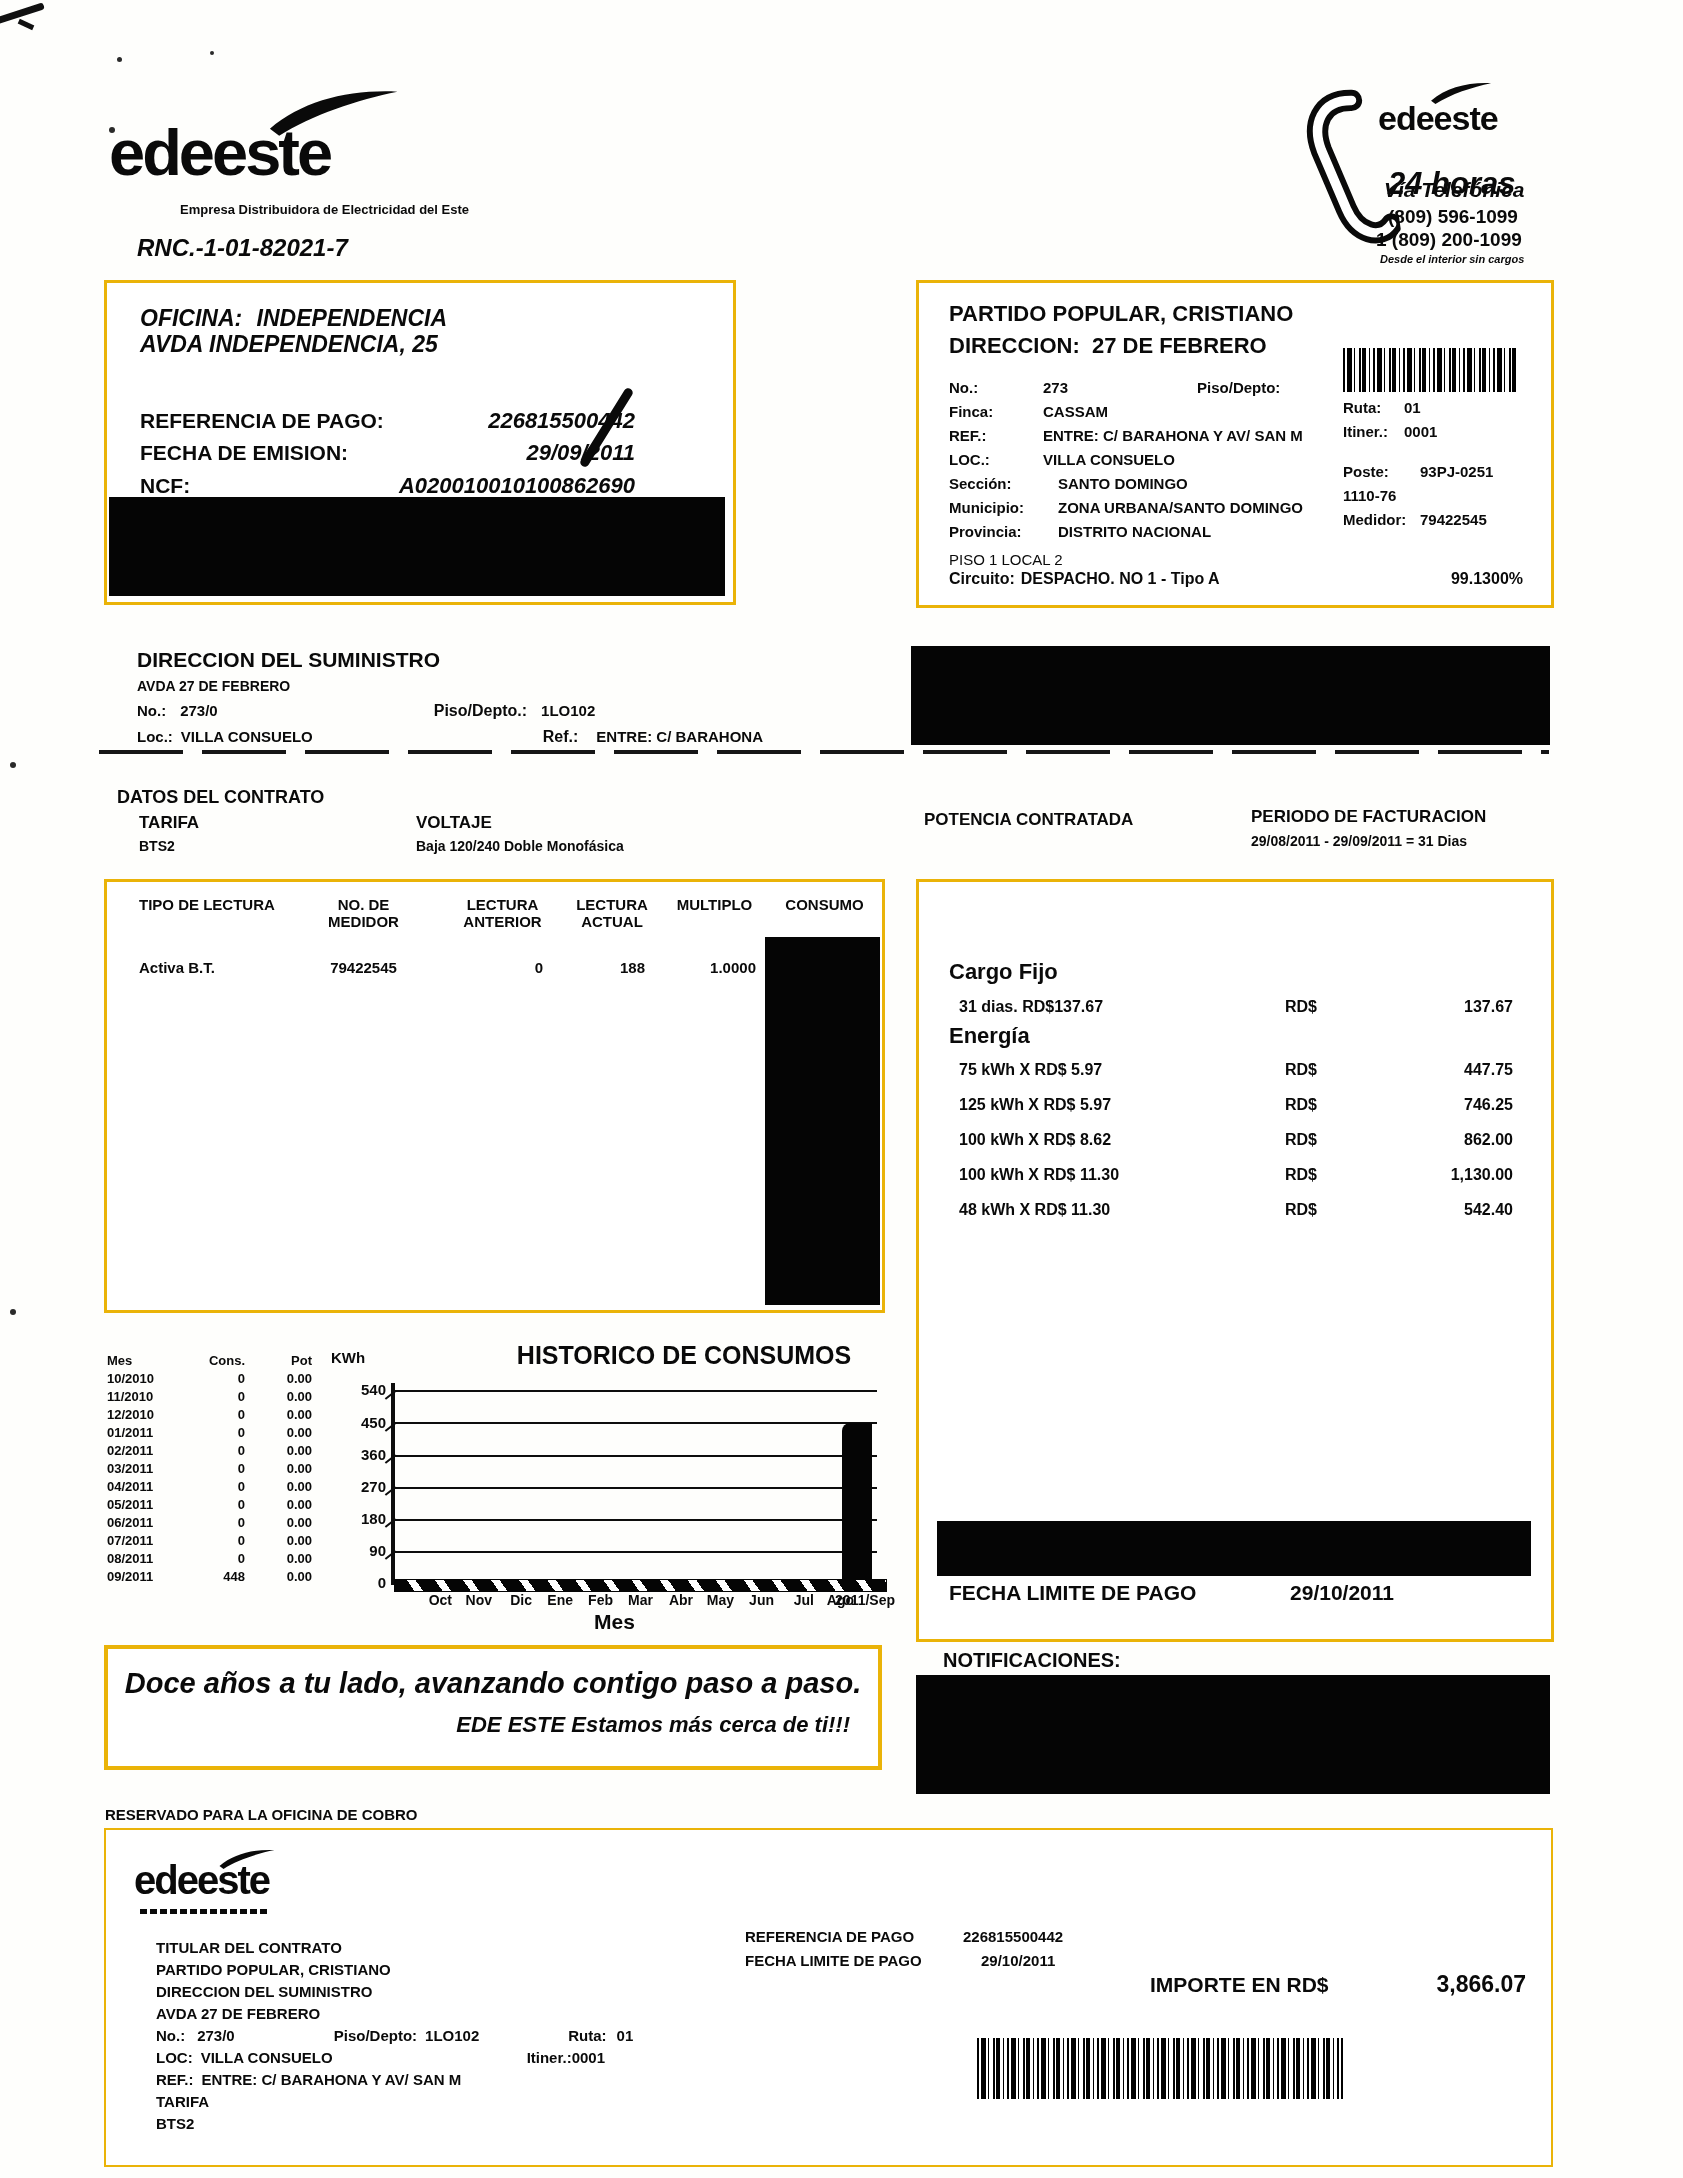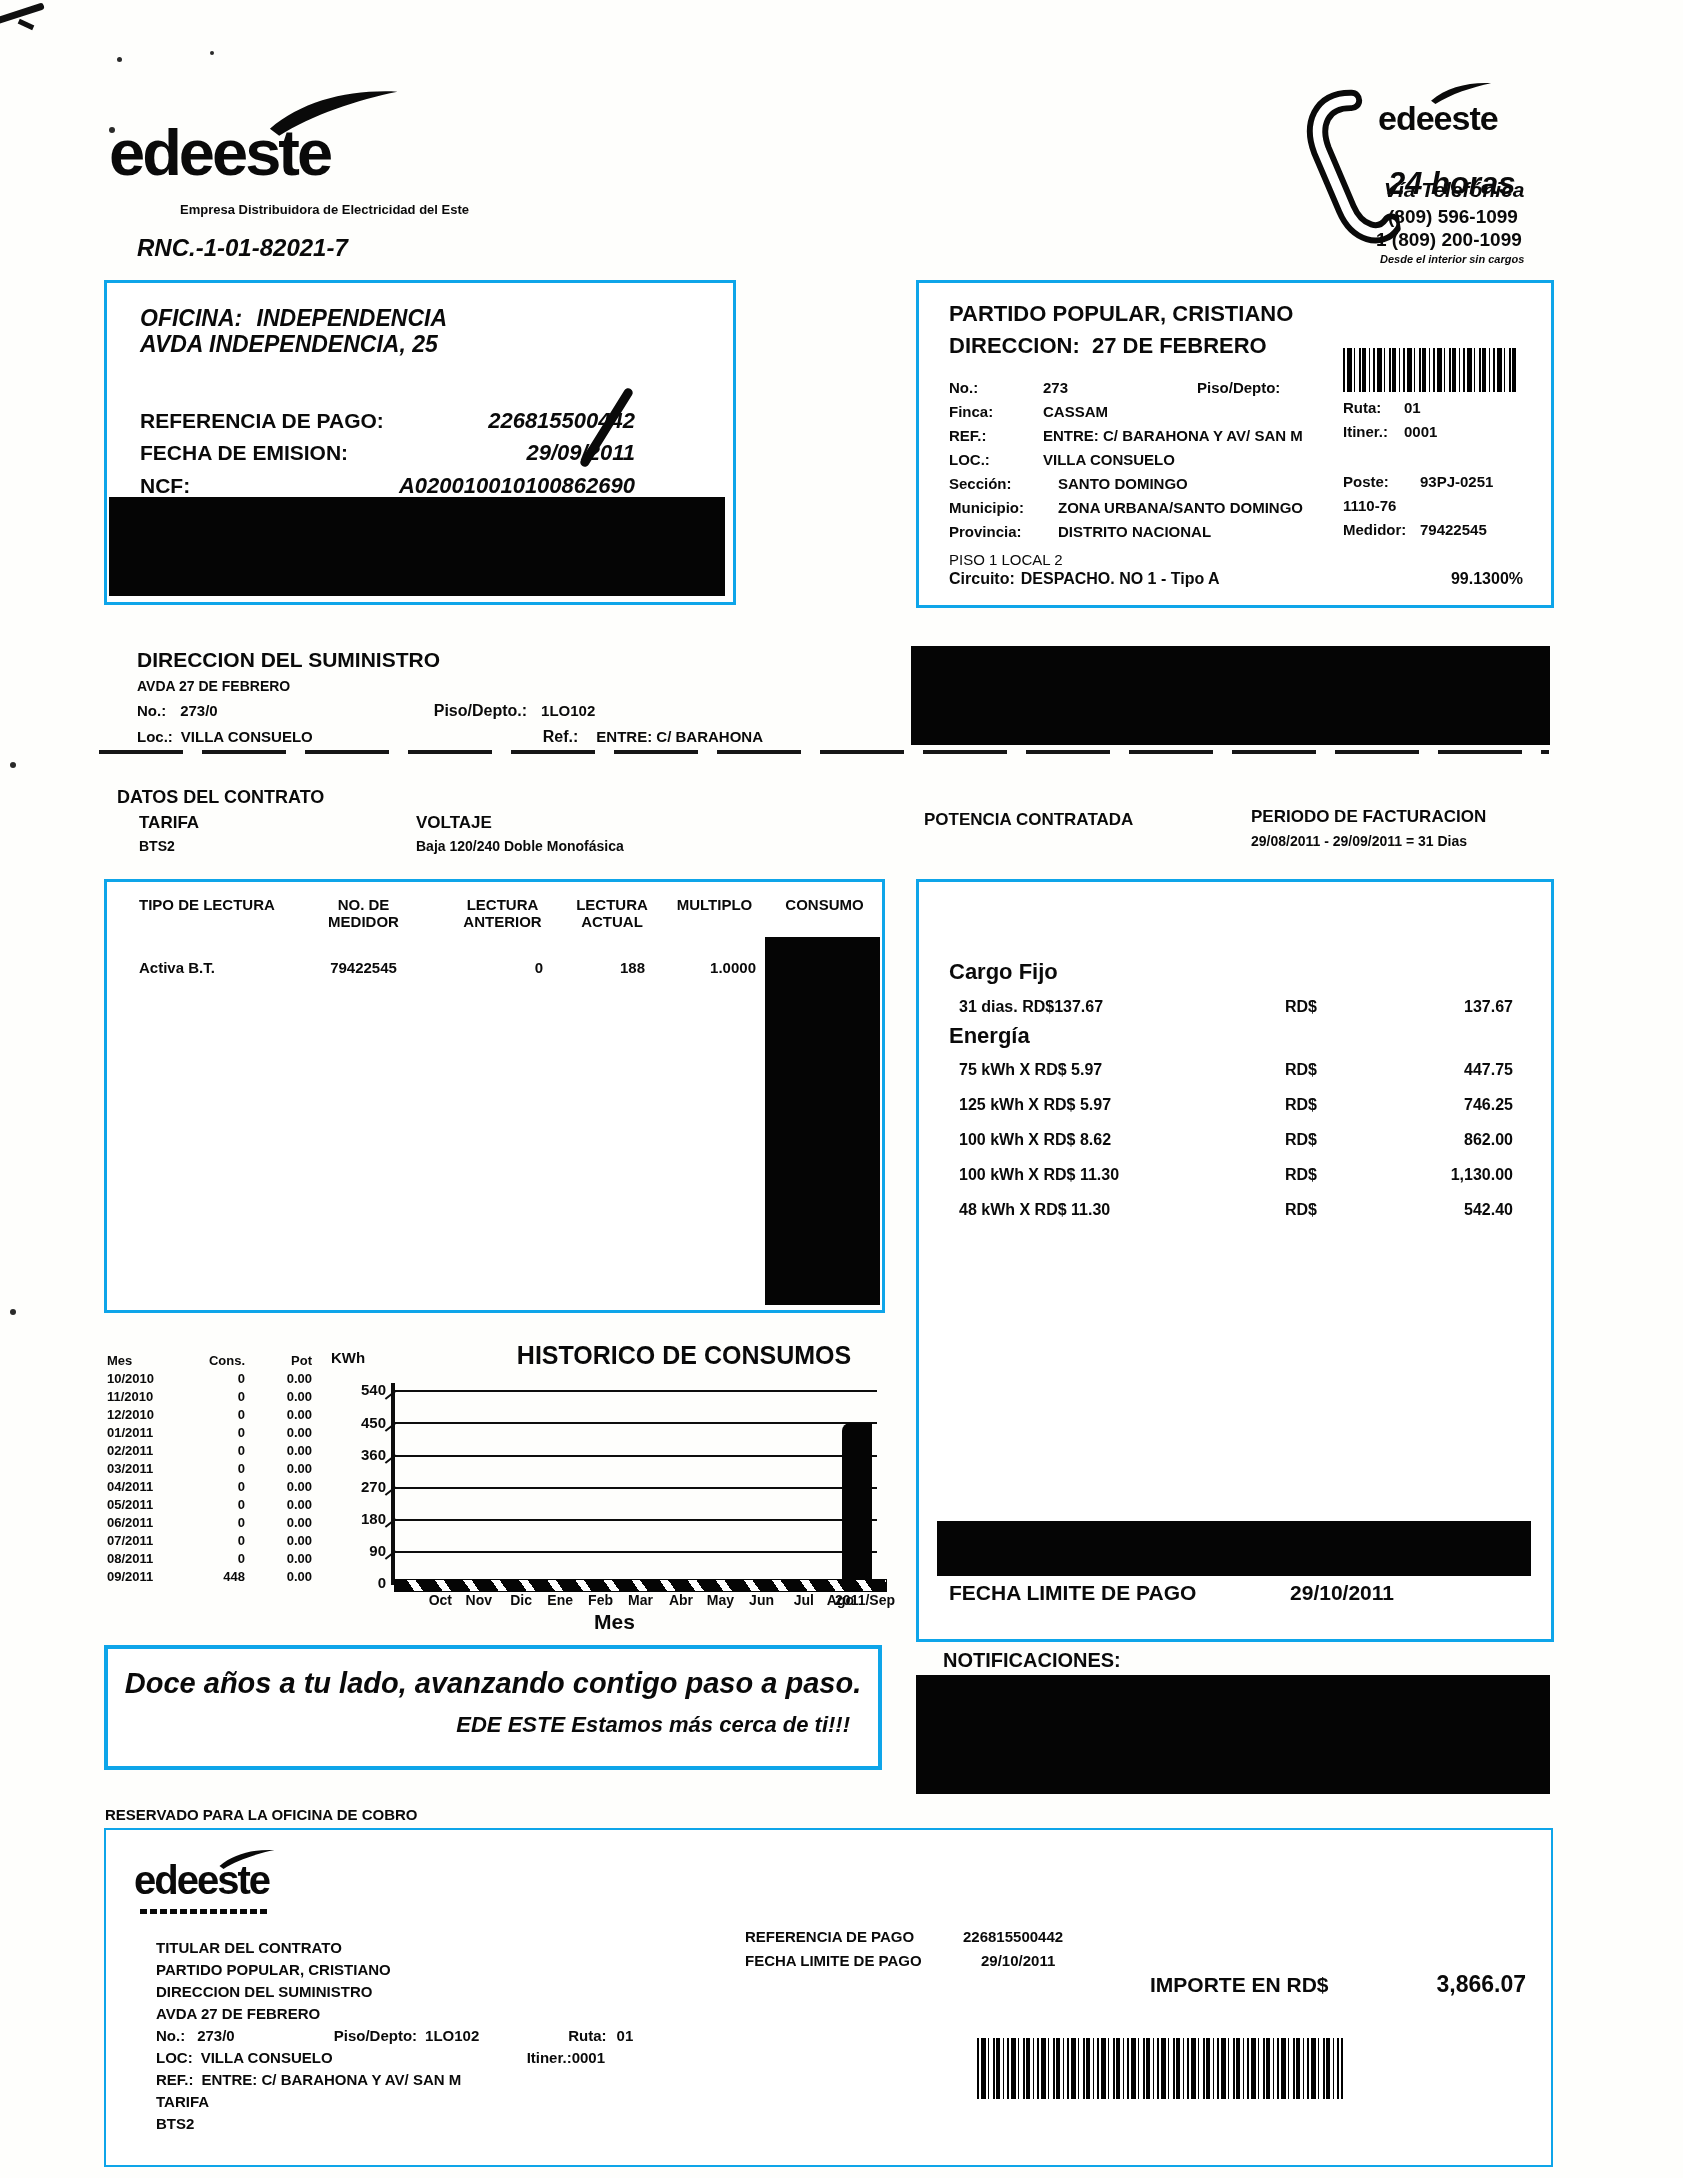--- a/index.html
+++ b/index.html
@@ -1,21 +1,21 @@
 <!DOCTYPE html>
 <html><head>
 <meta charset="utf-8">
 <style>
   html,body{margin:0;padding:0;background:#e8e8e4;}
   .page{position:relative;width:1683px;height:2178px;background:#fefefc;overflow:hidden;
         font-family:"Liberation Sans", sans-serif;color:#0a0a0a;margin:0 auto;}
   .abs{position:absolute;}
   .b{font-weight:bold;}
   .i{font-style:italic;}
-  .box{position:absolute;border:3px solid #0ea5e9;background:#fff;}
+  .box{position:absolute;border:3px solid #eab308;background:#fff;}
   .redact{position:absolute;background:#050505;}
   .lbl{font-weight:bold;margin-top:23px;}
   
   .office-line{display:flex;align-items:baseline;margin:0 0 6px 0;}
   
   .cfield{display:flex;font-size:15px;line-height:24px;font-weight:600;}
   .cfield .fl{width:94px;font-weight:bold;flex:none;}
   .rfield{display:flex;font-size:15px;font-weight:600;line-height:24px;}
   .rfield .fl{width:61px;font-weight:bold;flex:none;}
   
@@ -155,21 +155,21 @@
     <div class="barcode" style="left:424px;top:65px;width:176px;height:44px;"></div>
     <div class="abs" style="left:424px;top:113px;width:193px;">
       <div class="rfield">
           <span class="fl">Ruta:</span>
           <span>01</span>
         </div>
       <div class="rfield">
           <span class="fl">Itiner.:</span>
           <span>0001</span>
         </div>
-      <div class="rfield" style="margin-top:26px;">
+      <div class="rfield" style="margin-top:16px;">
           <span class="fl" style="width:77px;">Poste:</span>
           <span>93PJ-0251</span>
         </div>
       <div class="rfield">
           <span>1110-76</span>
         </div>
       <div class="rfield">
           <span class="fl" style="width:77px;">Medidor:</span>
           <span>79422545</span>
         </div>

